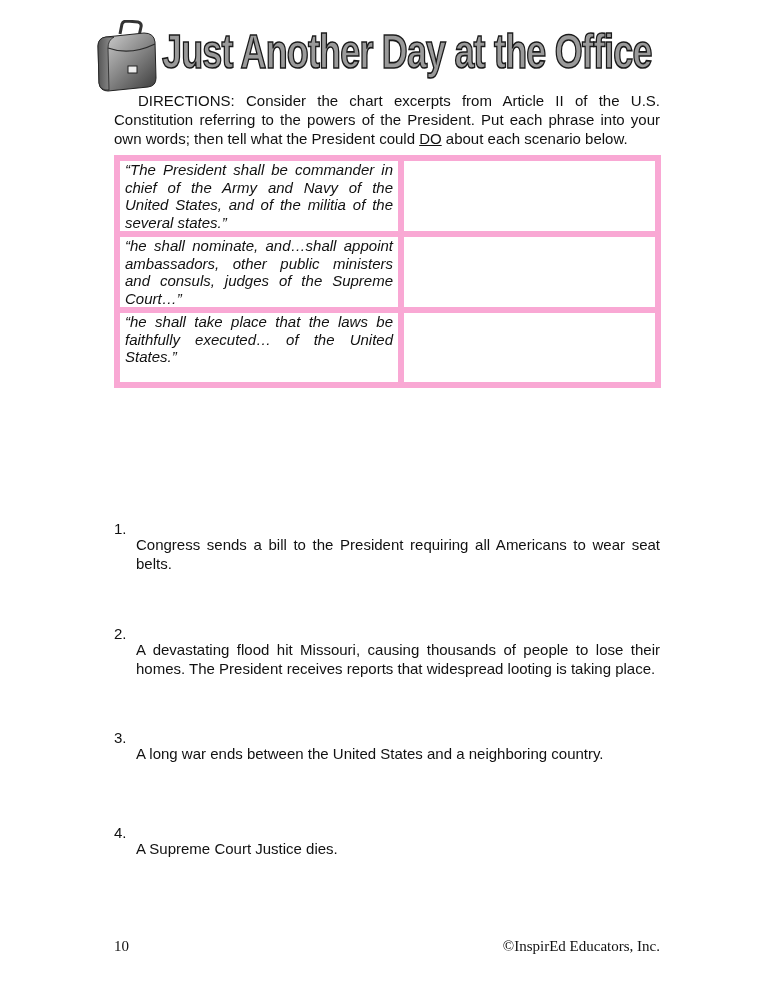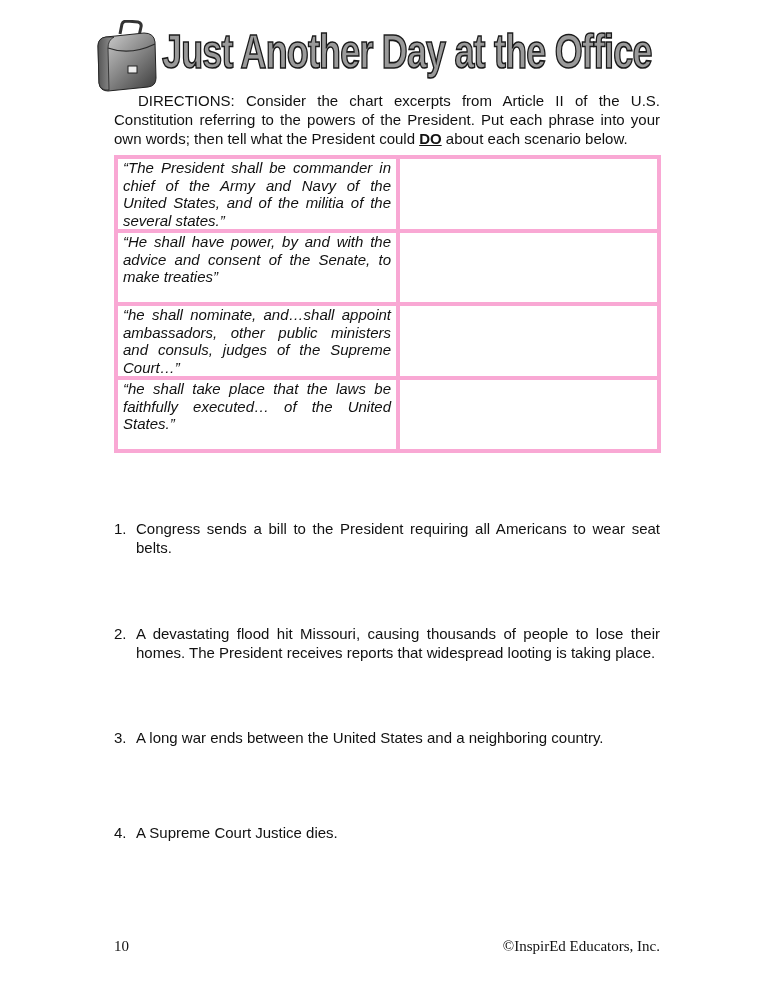--- a/index.html
+++ b/index.html
@@ -17,37 +17,37 @@
     color: #9a9a9a;
     -webkit-text-stroke: 1.6px #1a1a1a;
     transform: scaleX(0.78) scaleY(1.05); transform-origin: left top;
     white-space: nowrap; line-height: 56px;
   }
   .directions {
     position: absolute; left: 114px; top: 91px; width: 546px;
     font-size: 15px; line-height: 19px; text-align: justify; text-indent: 24px;
   }
   .directions b { font-weight: normal; }
-  .directions .do { font-weight: bold; text-decoration: underline; }
+  .directions .do { font-weight: normal; text-decoration: underline; }
   table.chart {
     position: absolute; left: 114px; top: 155px; width: 547px;
     border-collapse: collapse; table-layout: fixed;
   }
   table.chart td {
-    border: 4px solid #f9a8d4; vertical-align: top; height: 69px; padding: 0 5px;
+    border: 6px solid #f9a8d4; vertical-align: top; height: 69px; padding: 0 5px;
     font-style: italic; font-size: 15px; line-height: 17.5px; text-align: justify;
   }
   table.chart td.quote { width: 268px; }
   table.chart td.answer { padding: 0; }
   .scenario {
     position: absolute; left: 114px; width: 546px;
     font-size: 15px; line-height: 19px;
   }
   .scenario .num { position: absolute; left: 0; top: 0; width: 22px; }
-  .scenario .text { margin-left: 22px; text-align: justify; }
+  .scenario .text { margin-left: 22px; text-align: justify; margin-top: 16px; }
   .footer {
     position: absolute; top: 938px; left: 114px; width: 546px;
     font-family: "Liberation Serif", serif; font-size: 15px;
   }
   .footer .page { position: absolute; left: 0; }
   .footer .copy { position: absolute; right: 0; }
 </style>
 </head>
 <body>
 
@@ -75,24 +75,20 @@
 
 <div class="directions"><b>DIRECTIONS:</b><span> Consider the chart excerpts from Article II of the U.S. Constitution referring to the powers of the President. Put each phrase into your own words; then tell what the President could </span><span class="do">DO</span><span> about each scenario below.</span></div>
 
 <table class="chart">
   <tbody>
       <tr>
     <td class="quote">“The President shall be commander in chief of the Army and Navy of the United States, and of the militia of the several states.”</td>
     <td class="answer"></td>
   </tr>
   <tr>
-    <td class="quote">“He shall have power, by and with the advice and consent of the Senate, to make treaties”</td>
-    <td class="answer"></td>
-  </tr>
-  <tr>
     <td class="quote">“he shall nominate, and…shall appoint ambassadors, other public ministers and consuls, judges of the Supreme Court…”</td>
     <td class="answer"></td>
   </tr>
   <tr>
     <td class="quote">“he shall take place that the laws be faithfully executed… of the United States.”</td>
     <td class="answer"></td>
   </tr>
 </tbody>
   </table>
 

